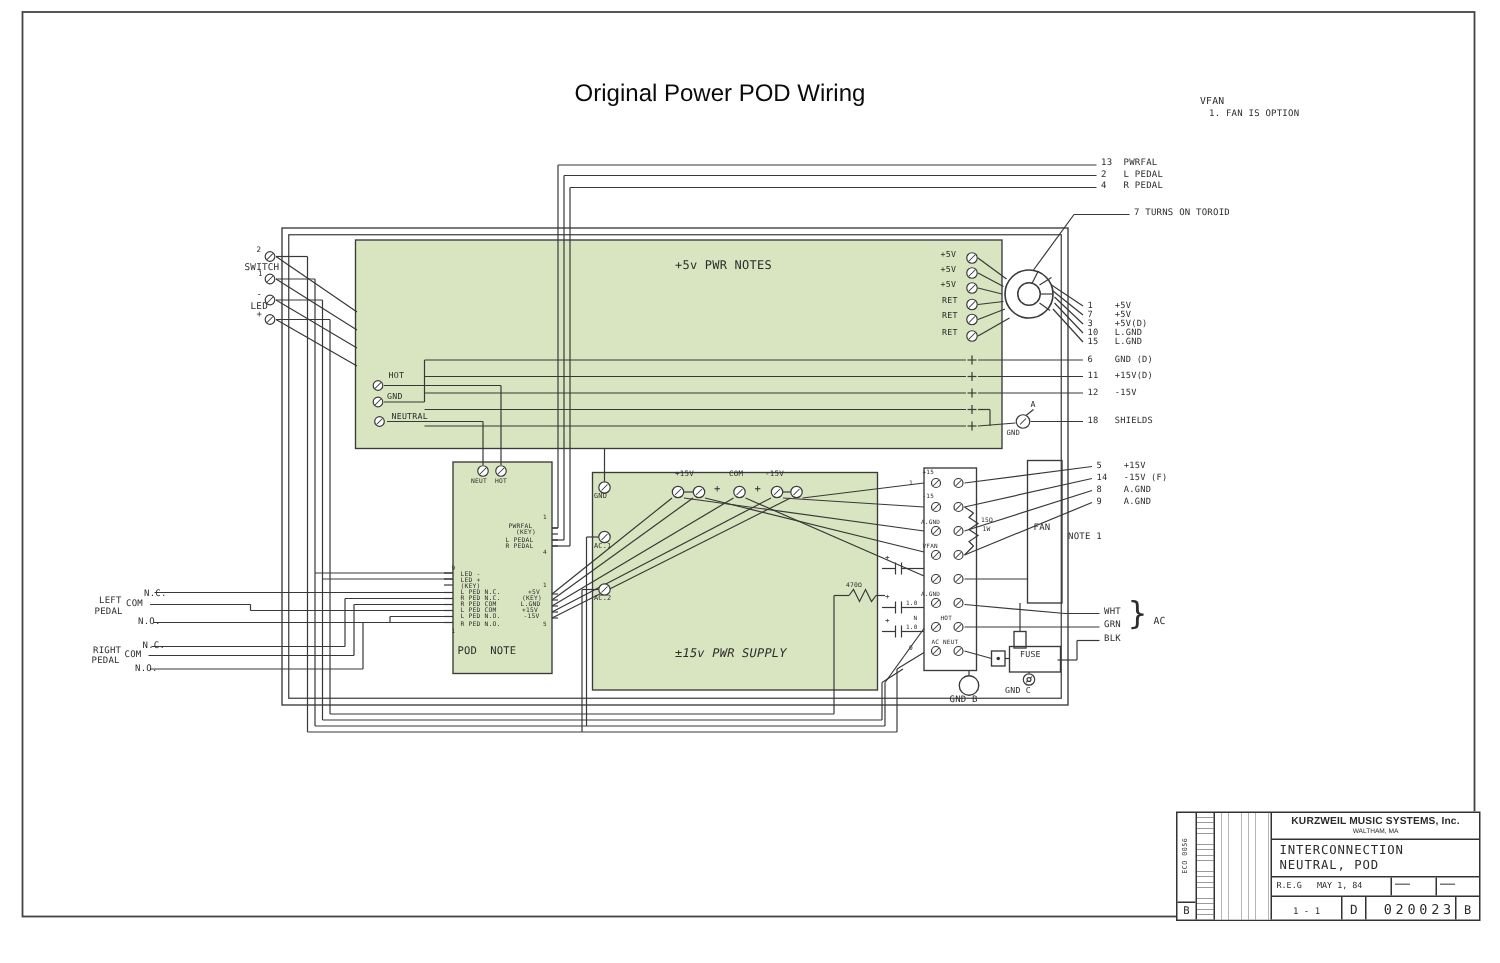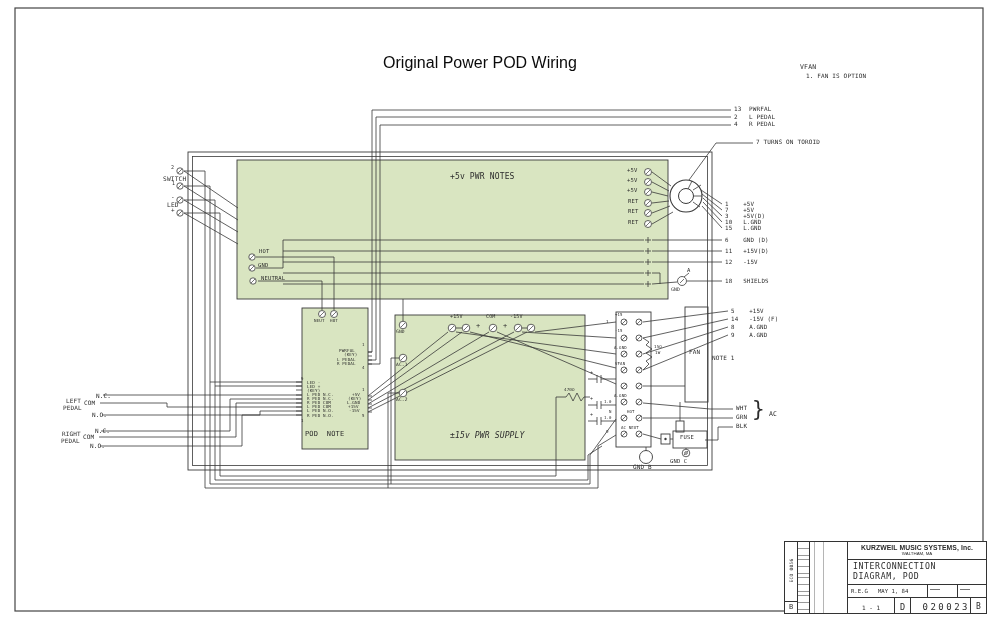--- a/index.html
+++ b/index.html
@@ -450,21 +450,21 @@
     </div>
     <div class="tb-col2"></div>
     <div class="tb-col3"></div>
     <div class="tb-main">
       <div class="tb-r1 typeset">
         <div class="tb-company">KURZWEIL MUSIC SYSTEMS, Inc.</div>
         <div class="tb-city">WALTHAM, MA</div>
       </div>
       <div class="tb-r2">
         <div>INTERCONNECTION</div>
-        <div>DIAGRAM,  POD</div>
+        <div>NEUTRAL,  POD</div>
       </div>
       <div class="tb-r3">
         <div class="tb-r3a"><span>R.E.G</span>   <span>MAY 1, 84</span></div>
         <div class="tb-r3b"><span class="dash"></span></div>
         <div class="tb-r3c"><span class="dash"></span></div>
       </div>
       <div class="tb-r4">
         <div class="tb-sheet">1 - 1</div>
         <div class="tb-size">D</div>
         <div class="tb-num">020023</div>

